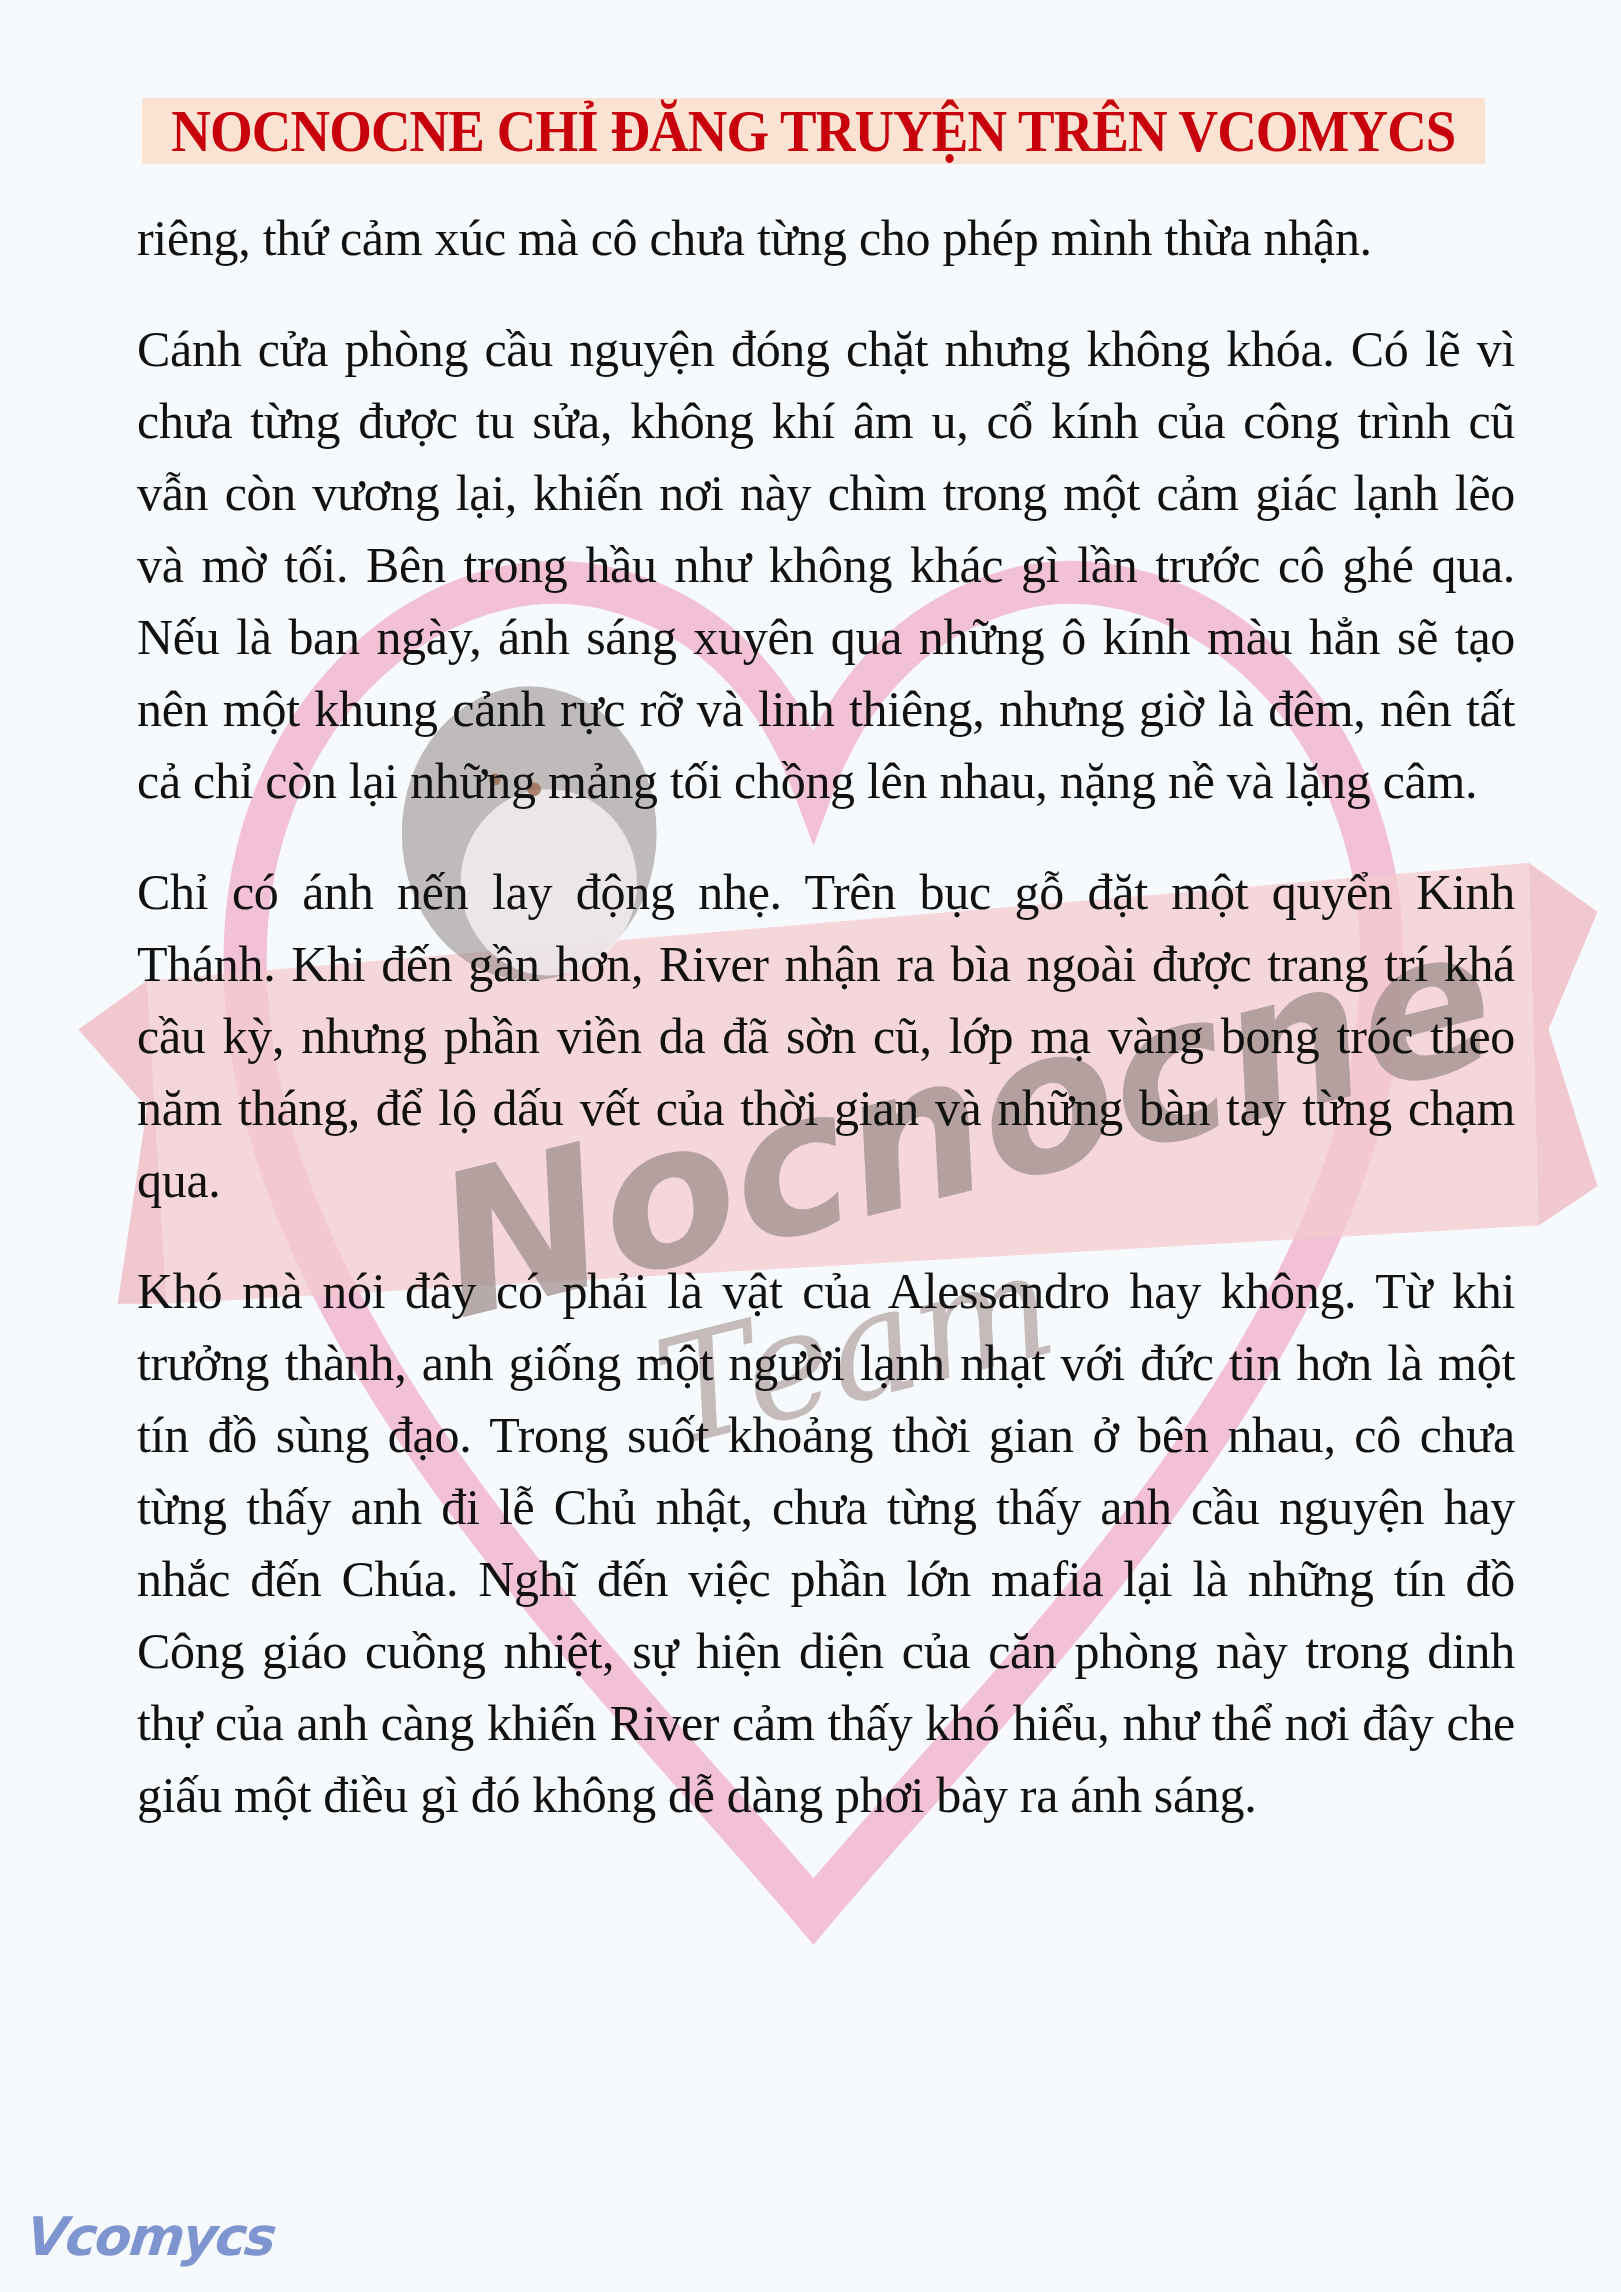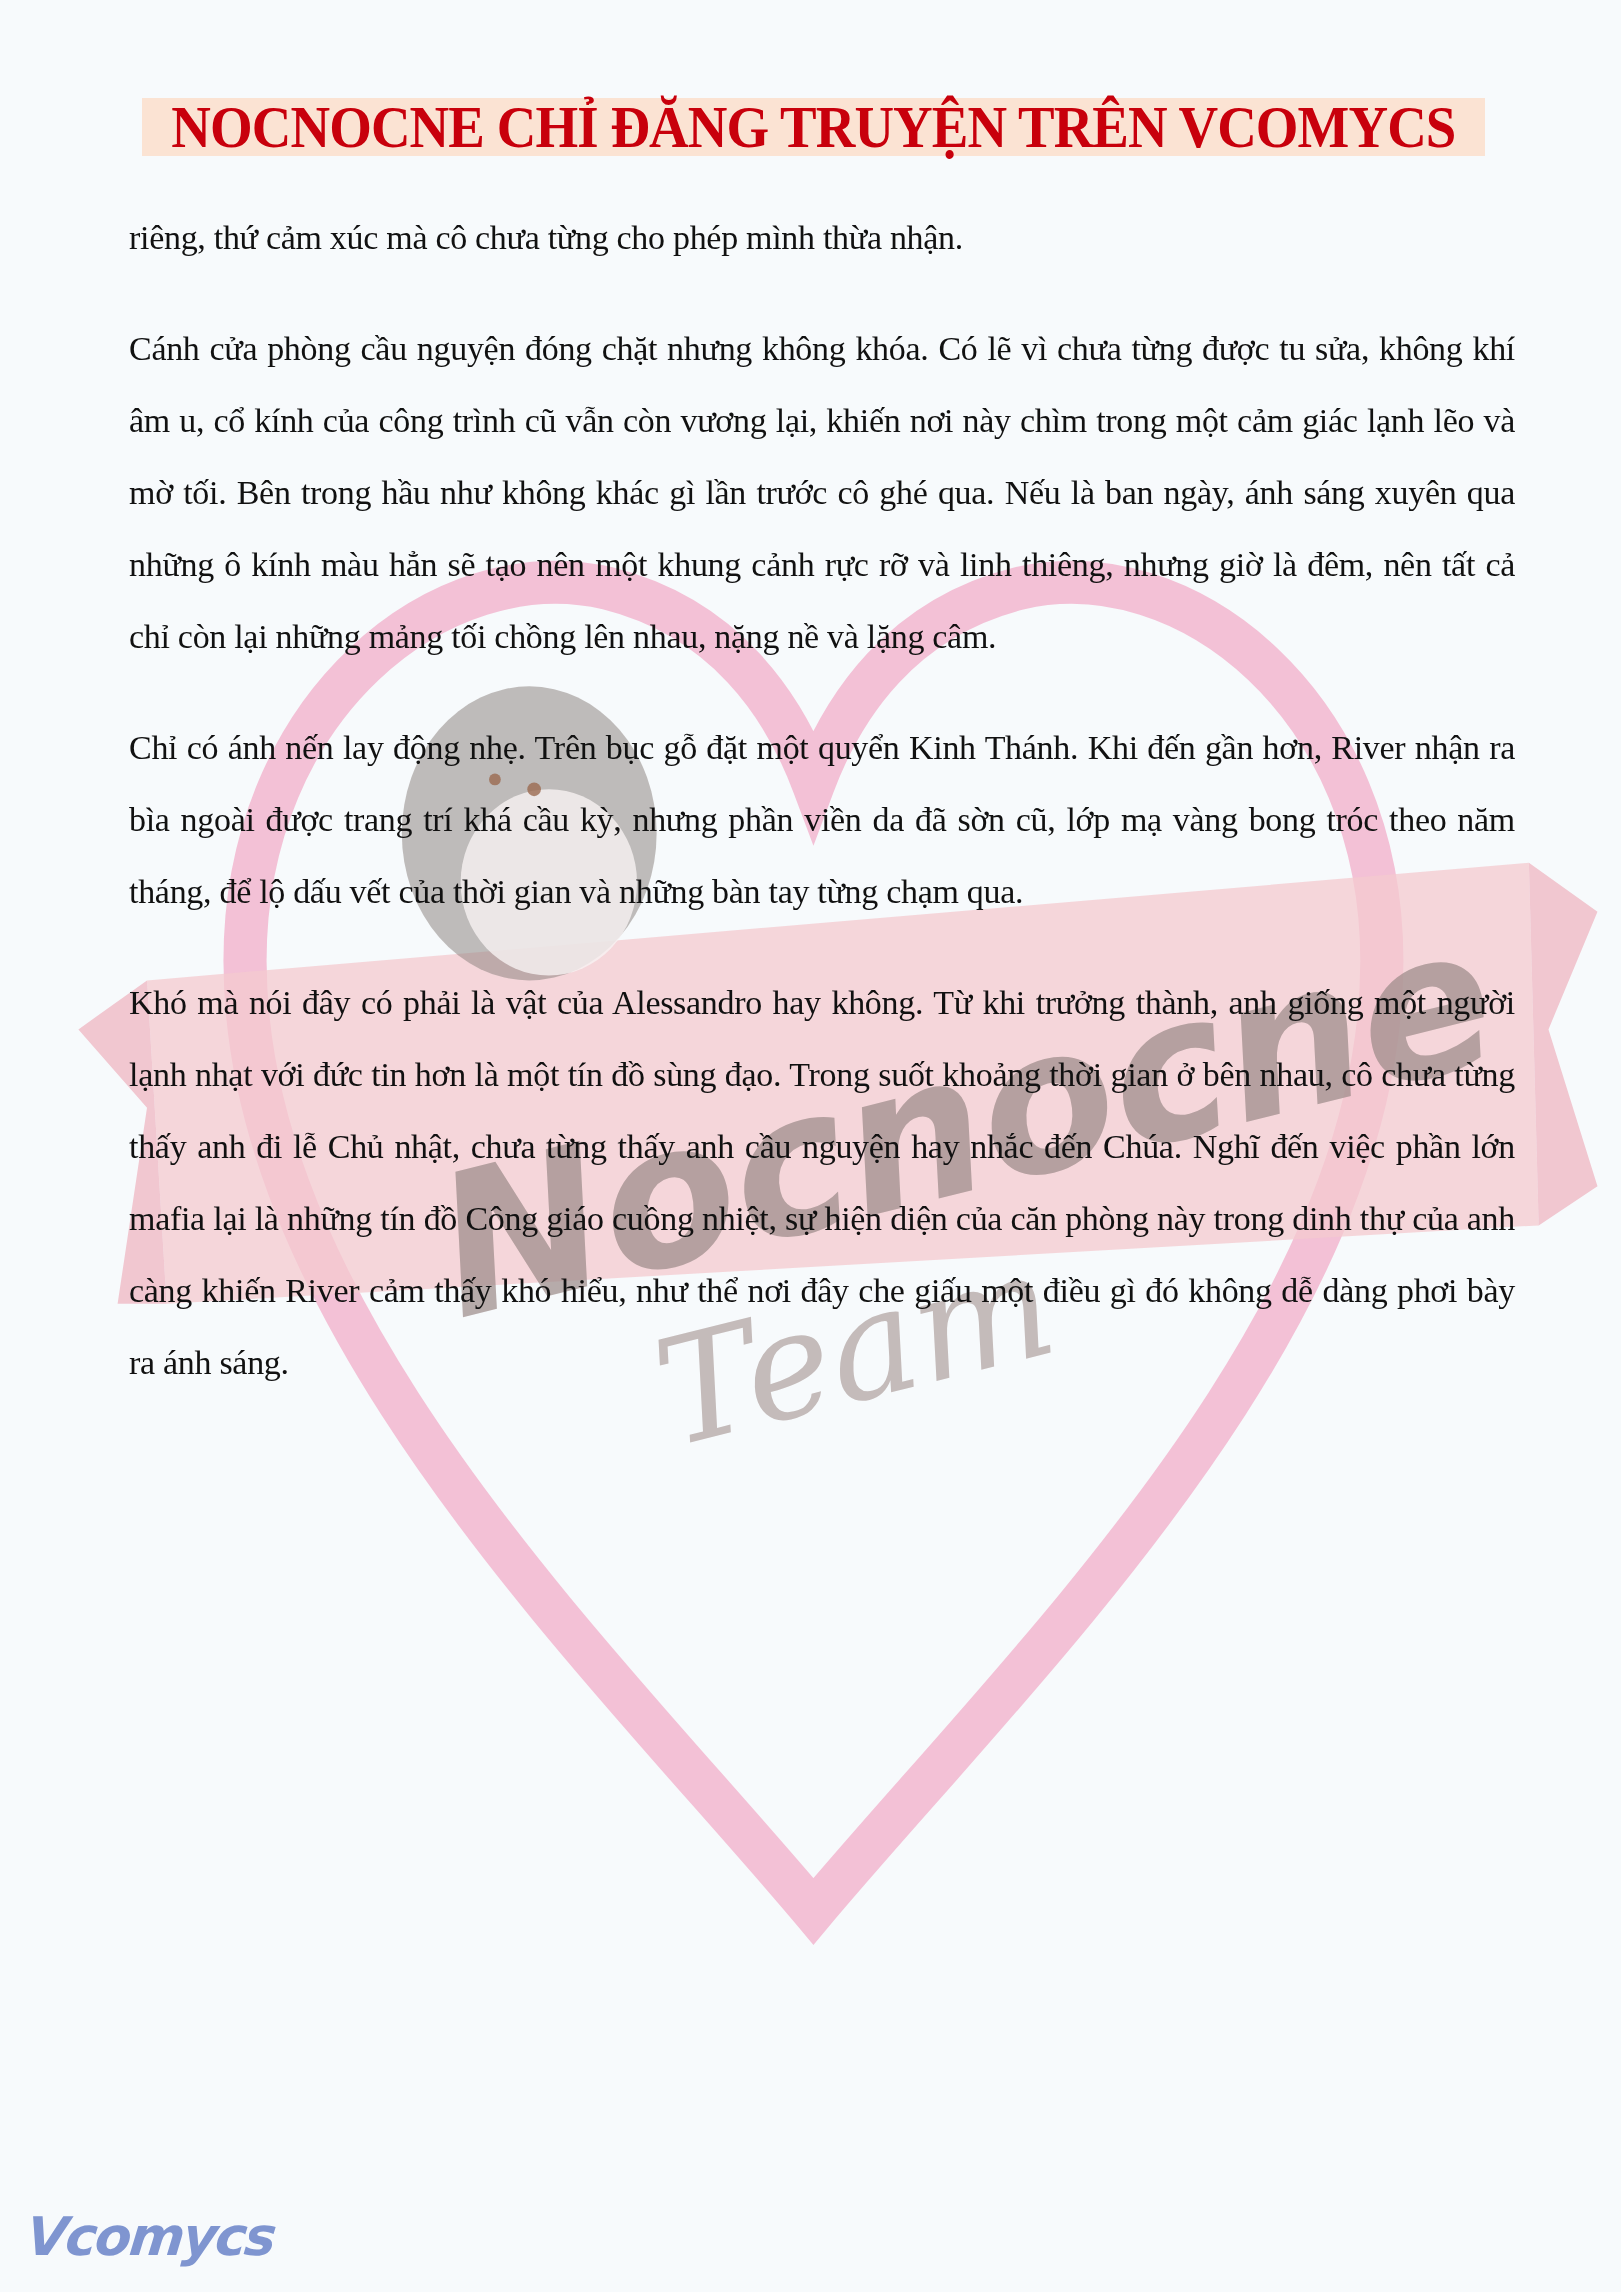--- a/index.html
+++ b/index.html
@@ -21,21 +21,21 @@
       width: 1621px;
       height: 2293px;
       z-index: 0;
       pointer-events: none;
     }
     .title-banner {
       position: absolute;
       left: 142px;
       top: 98px;
       width: 1343px;
-      height: 58px;
+      height: 66px;
       background: #fbe3d3;
       z-index: 2;
       display: flex;
       align-items: center;
       justify-content: center;
     }
     .title-text {
       font-family: "Liberation Serif", "DejaVu Serif", serif;
       font-weight: bold;
       font-size: 59px;
@@ -47,22 +47,22 @@
     }
     .content {
       position: absolute;
       left: 121px;
       top: 202px;
       width: 1394px;
       z-index: 2;
       color: #111111;
     }
     .para {
-      margin: 0 0 39px 8px;
-      font-size: 34px;
+      margin: 0 0 39px 16px;
+      font-size: 50px;
       line-height: 72px;
       text-align: justify;
       text-align-last: left;
       letter-spacing: -0.3px;
     }
     .logo {
       position: absolute;
       left: 27.4px;
       top: 2210px;
       z-index: 2;

